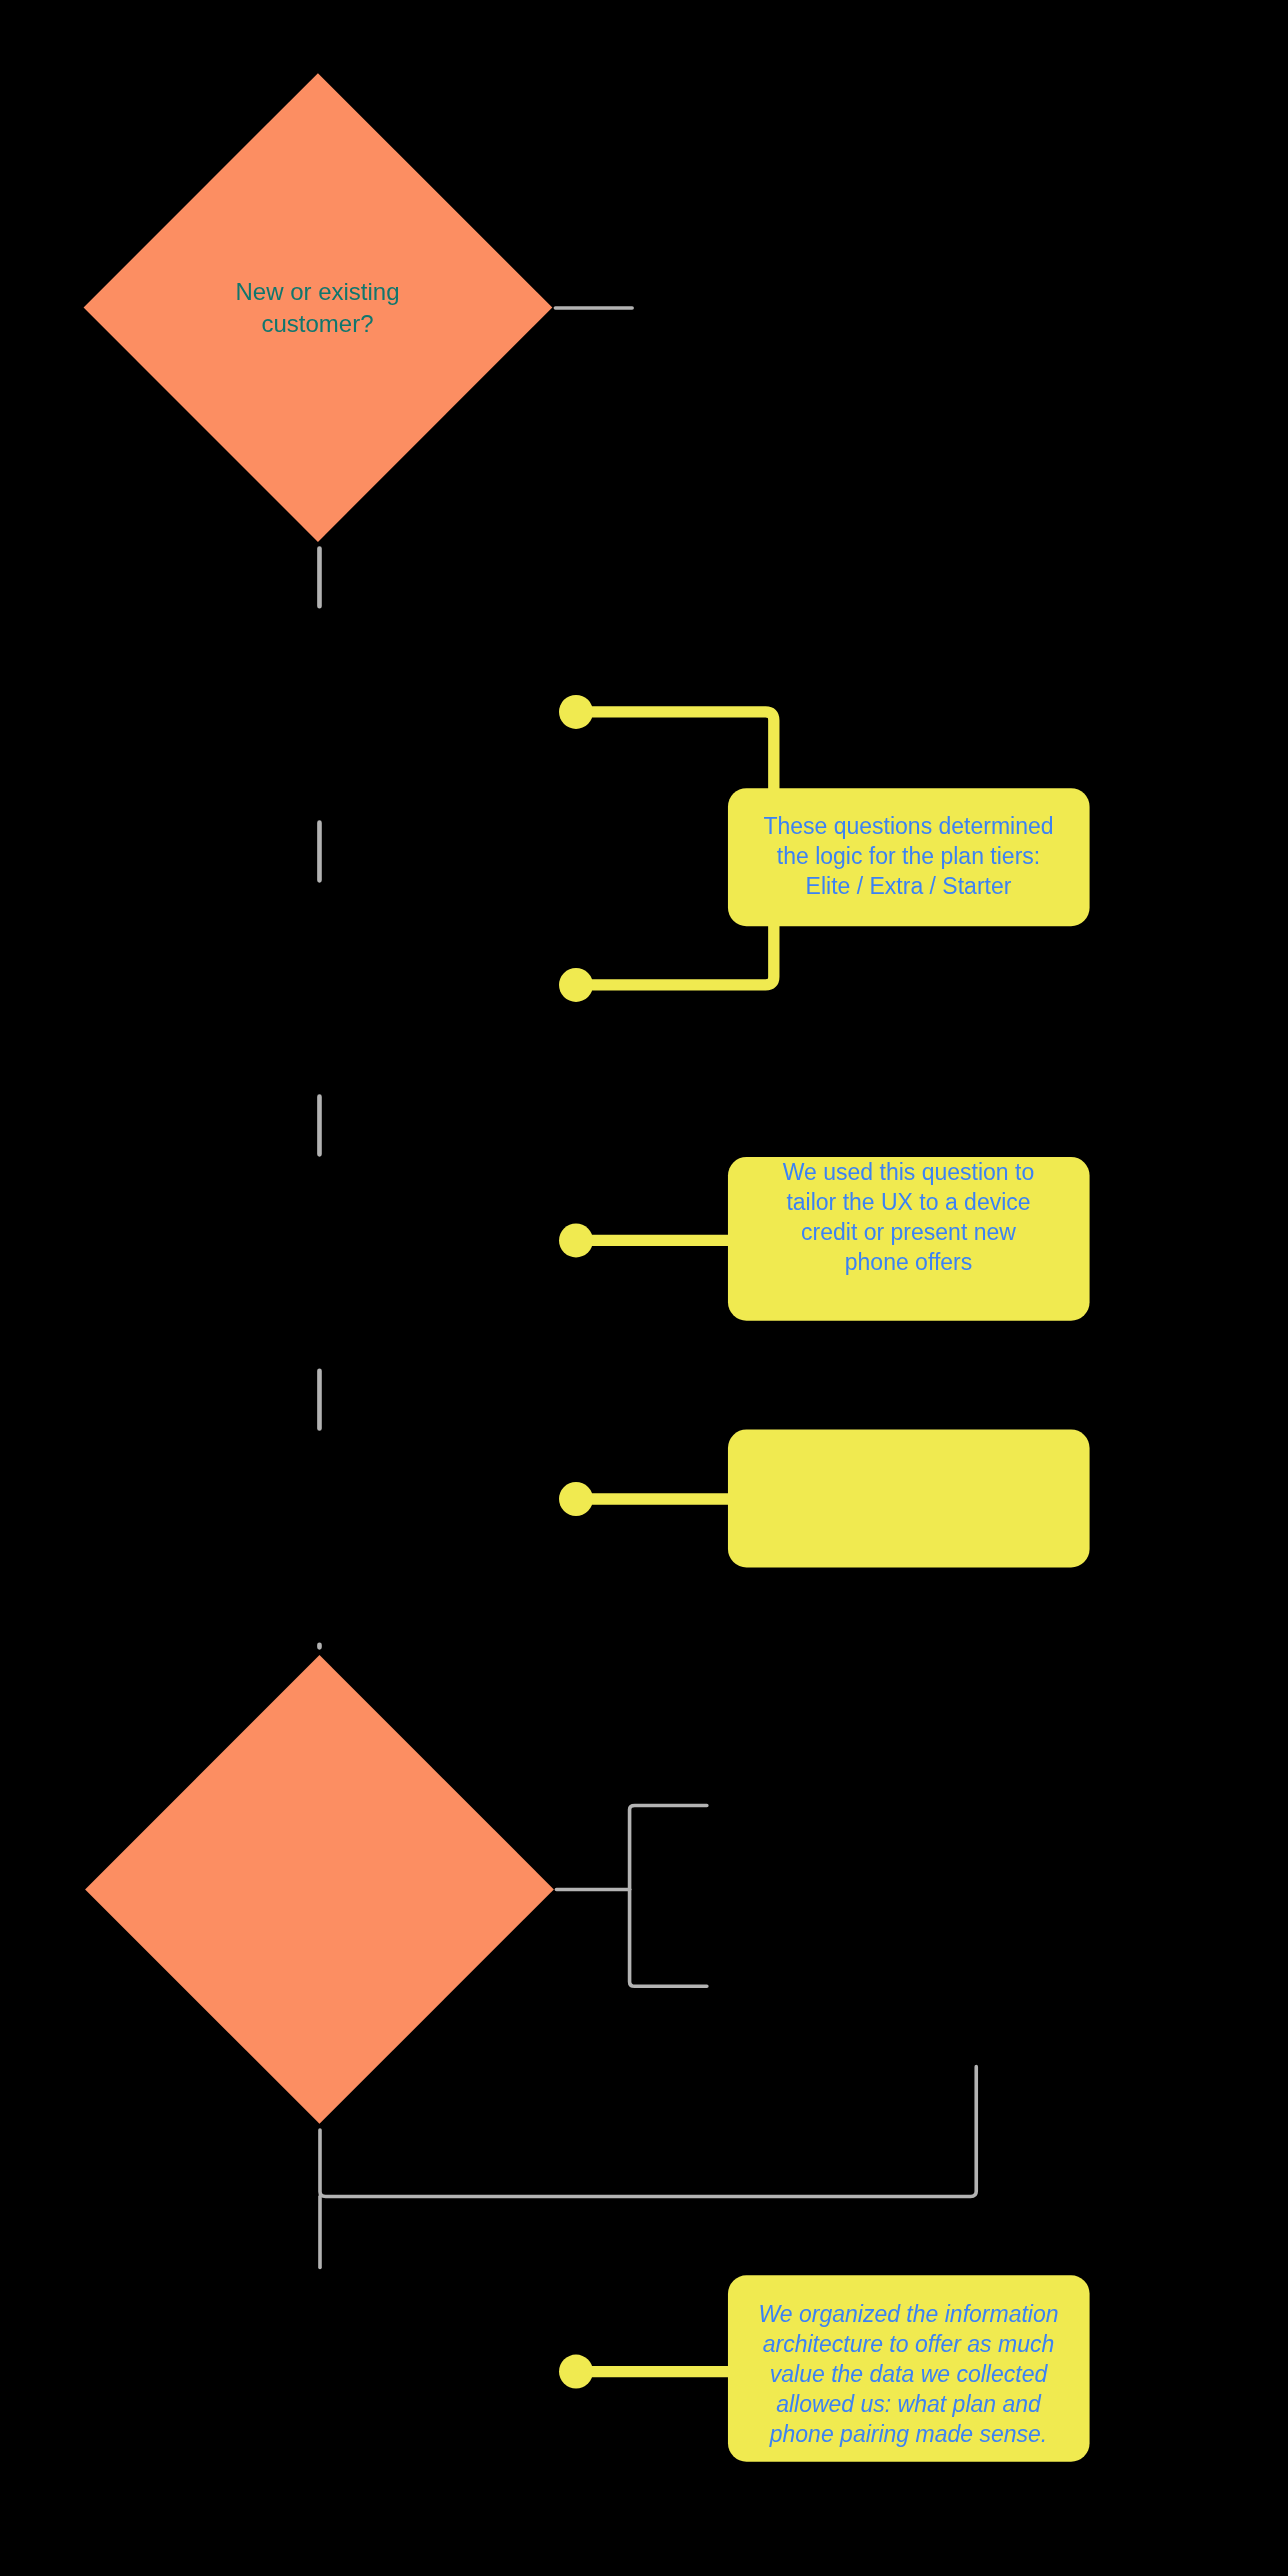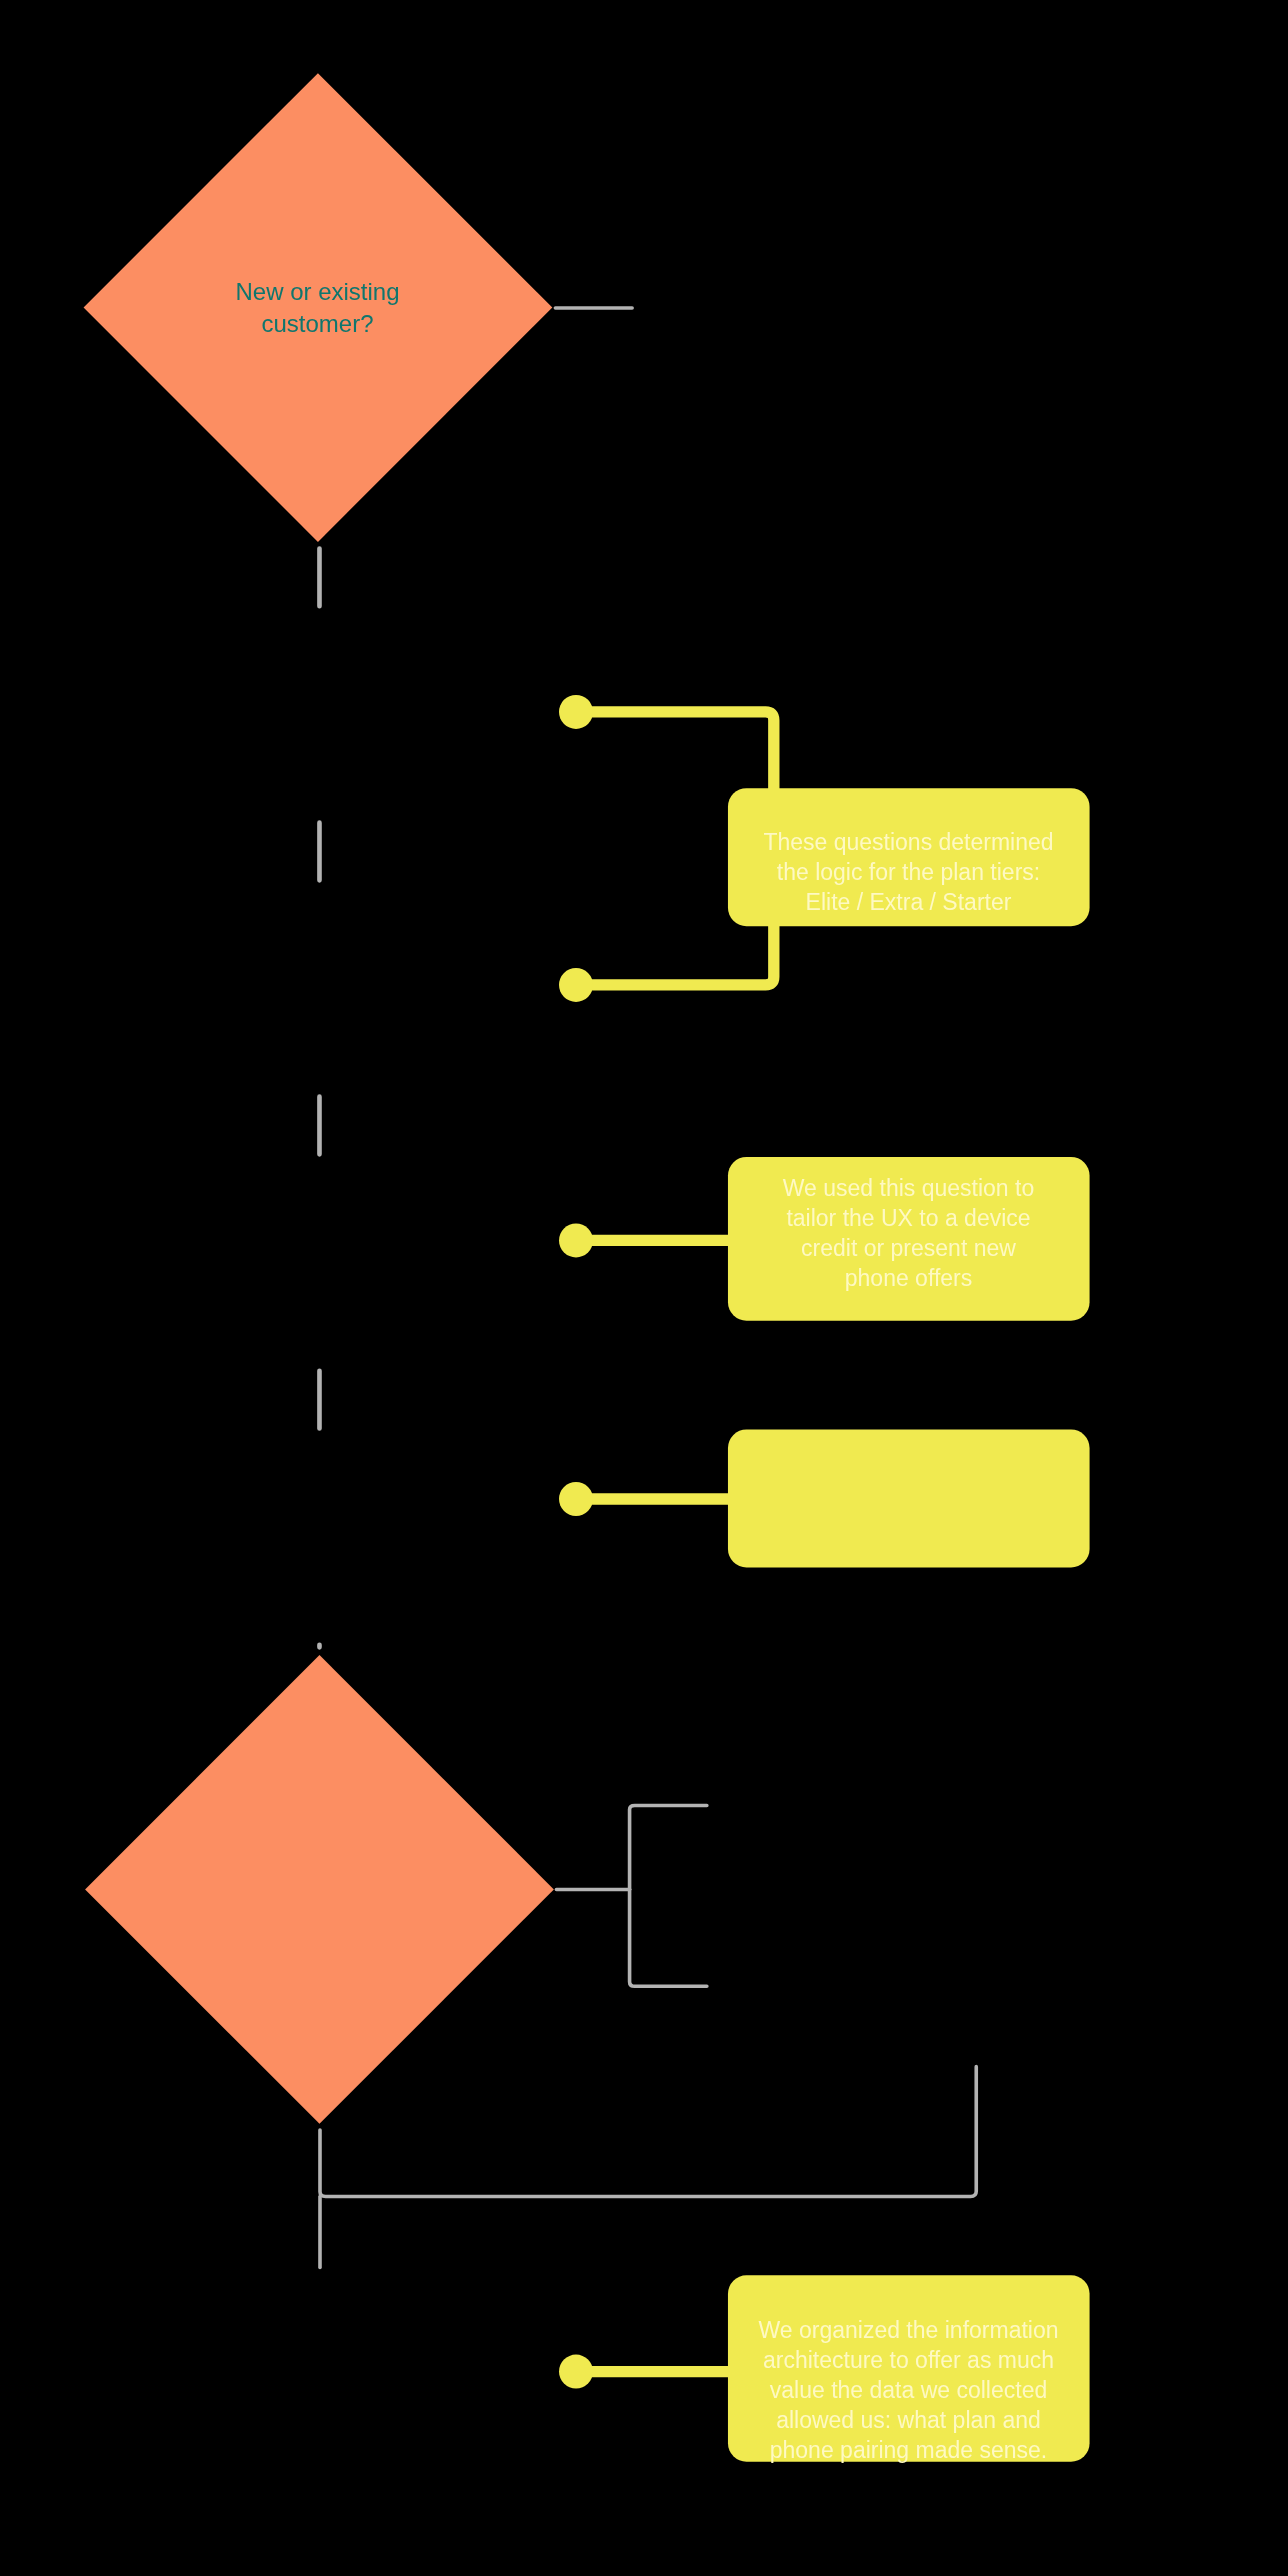--- a/index.html
+++ b/index.html
@@ -34,27 +34,26 @@
     color: #0f766e;
     font-size: 24px;
     line-height: 1.32;
     font-family: "Liberation Sans", sans-serif;
     white-space: pre-line;
     pointer-events: none;
   }
   .callout-text {
     position: absolute;
     text-align: center;
-    color: #fef9c3;
+    color: #3b82f6;
     font-size: 23px;
     line-height: 1.3;
     font-family: "Liberation Sans", sans-serif;
     white-space: pre-line;
     pointer-events: none;
-    margin-top: 16px;
   }
 </style>
 </head>
 <body>
 
 <div id="canvas">
 
   <svg class="layer" viewBox="0 0 2500 5028" xmlns="http://www.w3.org/2000/svg">
 
     <path d="M 1078 598 L 1227 598" fill="none" stroke="#b3b3b3" stroke-width="7" stroke-linecap="round"></path>
@@ -109,20 +108,20 @@
   <div class="callout-text" style="left:732px; top:812px; width:353px;">These questions determined
 the logic for the plan tiers:
 Elite / Extra / Starter</div>
 
   <div class="callout-text" style="left:732px; top:1158px; width:353px;">We used this question to
 tailor the UX to a device
 credit or present new
 phone offers</div>
 
 
-  <div class="callout-text" style="left:732px; top:2300px; width:353px;">We organized the information
+  <div class="callout-text" style="left:732px; top:2300px; width:353px;font-style:italic;">We organized the information
 architecture to offer as much
 value the data we collected
 allowed us: what plan and
 phone pairing made sense.</div>
 
 </div>
 
 
 </body></html>

